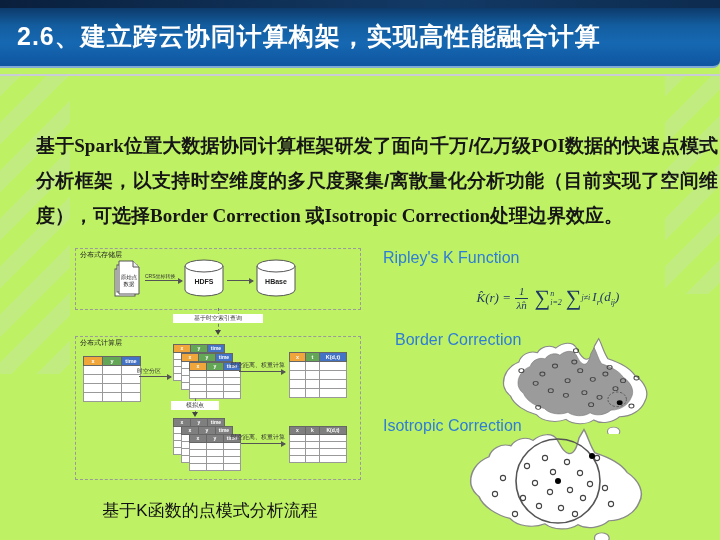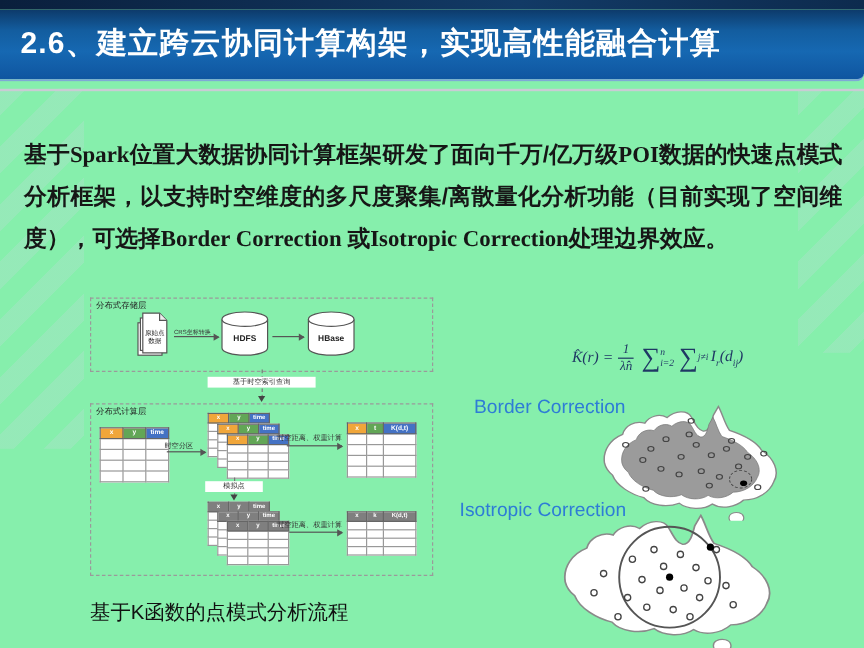--- a/index.html
+++ b/index.html
@@ -1,33 +1,33 @@
 <!DOCTYPE html>
 <html><head>
 <meta charset="utf-8">
 <style>
   html,body{margin:0;padding:0;background:#fff;}
-  .slide{position:relative;width:720px;height:540px;background:#86efac;overflow:hidden;
+  .slide{position:relative;width:720px;height:540px;background:#bef264;overflow:hidden;
          font-family:"Liberation Sans",sans-serif;}
   
   .bg-deco{position:absolute;pointer-events:none;background:repeating-linear-gradient(135deg,rgba(205,214,228,.22) 0 16px,rgba(255,255,255,0) 16px 34px);}
   .bg-deco.left{left:0;top:74px;width:70px;height:300px;}
   .bg-deco.right{right:0;top:74px;width:55px;height:220px;}
 
   
   .top-strip{position:absolute;top:0;left:0;right:0;height:8px;background:linear-gradient(90deg,#0a1f3c,#123a66 60%,#0d2b4e);}
   .banner{position:absolute;top:8px;left:0;right:0;height:58px;
           background:linear-gradient(180deg,#0d3a6a 0%,#135d9f 30%,#1668b2 60%,#0f55a0 100%);
           border-bottom:2px solid #7fa9d6;border-bottom-right-radius:7px;}
   .banner-title{padding-left:17px;line-height:56px;font-size:25px;font-weight:bold;color:#fff;letter-spacing:1px;white-space:nowrap;}
   .banner-underline{position:absolute;top:74px;left:0;right:0;height:2px;background:#c9ccd4;}
 
   .subtitle{position:absolute;top:80px;left:12px;font-size:21px;font-weight:bold;color:#2222CC;white-space:nowrap;}
 
-  .body-text{position:absolute;top:112px;left:20px;width:682px;margin:0;font-size:19px;line-height:35px;
+  .body-text{position:absolute;top:112px;left:20px;width:682px;margin:16px;font-size:19px;line-height:35px;
              color:#161616;font-weight:bold;text-align:justify;}
   .body-text .en{font-family:"Liberation Serif",serif;}
 
   
   .diagram{position:absolute;left:75px;top:248px;width:286px;height:232px;font-family:"Liberation Sans",sans-serif;}
   .sbox{position:absolute;border:1px dashed #9a9a9a;}
   .layer-label{position:absolute;top:1px;left:4px;font-size:7px;color:#222;white-space:nowrap;}
   .harrow{position:absolute;border-top:1px solid #555;}
   .harrow::after{content:"";position:absolute;right:-1px;top:-3.5px;width:0;height:0;
                  border-left:5px solid #555;border-top:3px solid transparent;border-bottom:3px solid transparent;}
@@ -38,21 +38,21 @@
   .qlabel{position:absolute;font-size:6px;color:#333;background:#fff;text-align:center;white-space:nowrap;}
 
   table.mt{position:absolute;border-collapse:collapse;background:#fff;}
   table.mt th{border:1px solid #666;padding:0;height:8px;line-height:8px;font-size:5.5px;font-weight:bold;color:#fff;text-align:center;}
   table.mt td{border:1px solid #999;padding:0;height:8px;background:#fff;}
   table.mt.small th{height:7px;line-height:7px;font-size:5px;}
   table.mt.small td{height:6px;}
   .c18{width:18px}.c16{width:16px}.w1{width:15px}.w2{width:13px}.w3{width:26px}
   .hy{background:#F0A63A}.hg{background:#62A656}.hb{background:#4472C4}.hgr{background:#7f7f7f}
 
-  .caption{position:absolute;left:75px;top:499px;width:270px;font-size:17px;color:#111;white-space:nowrap;}
+  .caption{position:absolute;left:75px;top:499px;width:270px;text-align:center;font-size:17px;color:#111;white-space:nowrap;}
 
   
   .r-heading{position:absolute;font-size:16px;color:#2E7CD6;white-space:nowrap;}
   .formula{position:absolute;left:428px;top:280px;width:240px;height:36px;display:flex;align-items:center;justify-content:center;
            color:#1F3864;font-family:"Liberation Serif",serif;font-style:italic;font-size:13px;}
   .formula .frac{display:inline-flex;flex-direction:column;align-items:center;font-size:11px;margin:0 4px;line-height:1.15;}
   .formula .frac .num{border-bottom:1px solid #1F3864;padding:0 4px;}
   .formula .sum{font-size:22px;font-style:normal;line-height:1;margin-left:2px;}
   .formula .lims{display:inline-flex;flex-direction:column;justify-content:center;font-size:8px;line-height:1.15;margin-right:2px;}
   .formula .lims.solo{justify-content:flex-end;padding-bottom:1px;align-items:flex-end;}
@@ -408,20 +408,21 @@
             <td></td>
             <td></td>
             <td></td>
           </tr>
         </tbody>
     </table>
   </div>
 
   <div class="caption">基于K函数的点模式分析流程</div>
 
+  <div class="r-heading" style="left:383px;top:249px;">Ripley's K Function</div>
 
   <div class="formula">
     <span>K̂(r) =</span>
     <span class="frac">
       <span class="num">1</span>
       <span class="den">λ̂n</span>
     </span>
     <span class="sum">∑</span>
     <span class="lims">
       <span class="lsup">n</span>

